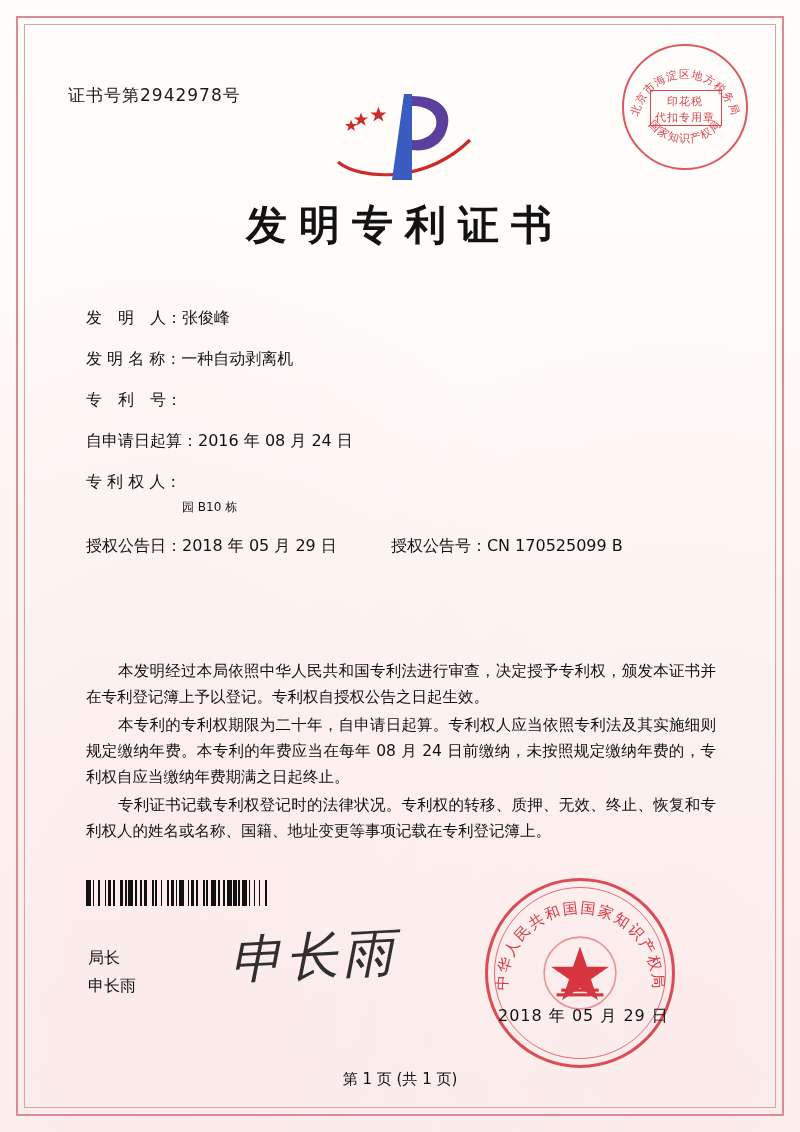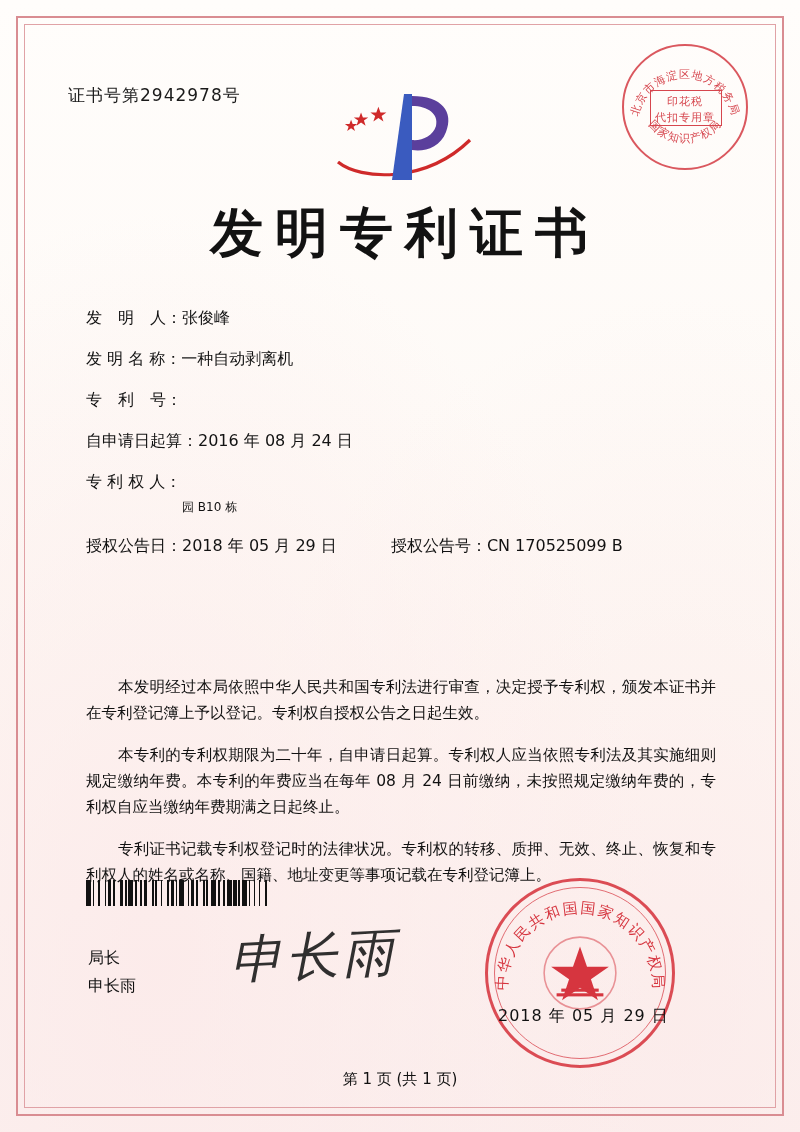--- a/index.html
+++ b/index.html
@@ -64,21 +64,21 @@
     width: 126px;
     height: 126px;
   }
 
   .title {
     position: absolute;
     left: 0;
     right: 2px;
     top: 198px;
     text-align: center;
-    font-size: 53px;
+    font-size: 41px;
     letter-spacing: 12px;
     color: #121212;
     font-weight: bold;
     font-family: "DejaVu Serif", serif;
     text-indent: 12px;
   }
 
   
   .fields {
     position: absolute;
@@ -118,21 +118,21 @@
     position: absolute;
     left: 86px;
     top: 658px;
     width: 630px;
     font-size: 15.5px;
     line-height: 26px;
     color: #111;
     font-family: "DejaVu Sans", sans-serif;
   }
   .paras p {
-    margin: 16px 0 2px 0;
+    margin: 0 0 2px 0;
     text-indent: 32px;
     text-align: justify;
   }
 
   
   .barcode {
     position: absolute;
     left: 86px;
     top: 880px;
     width: 228px;

